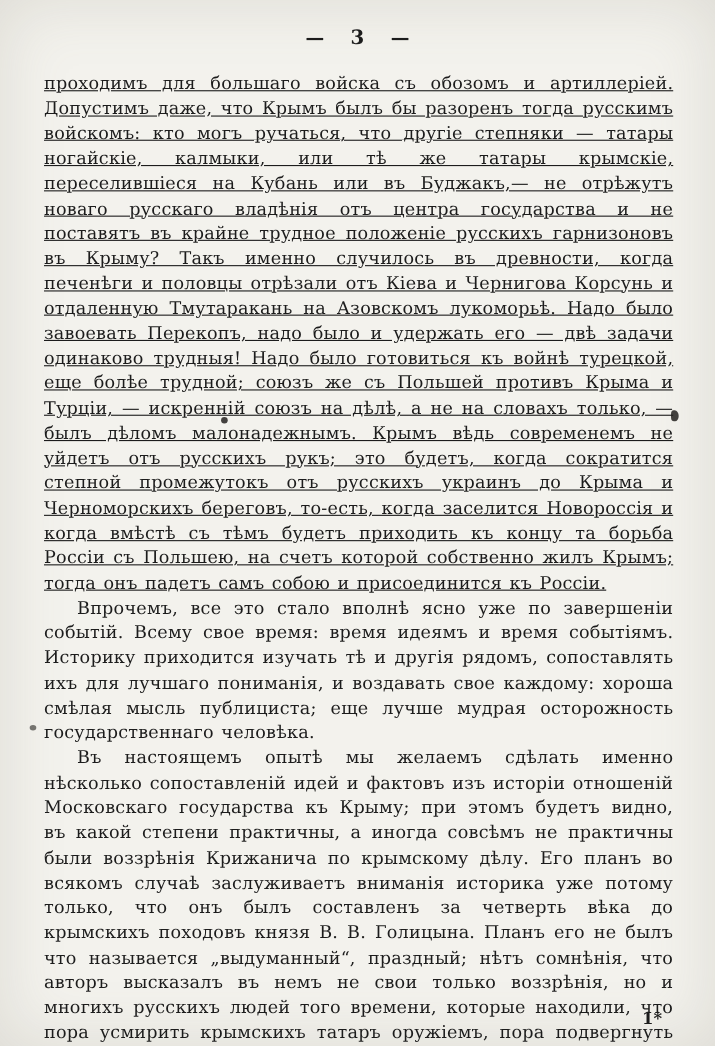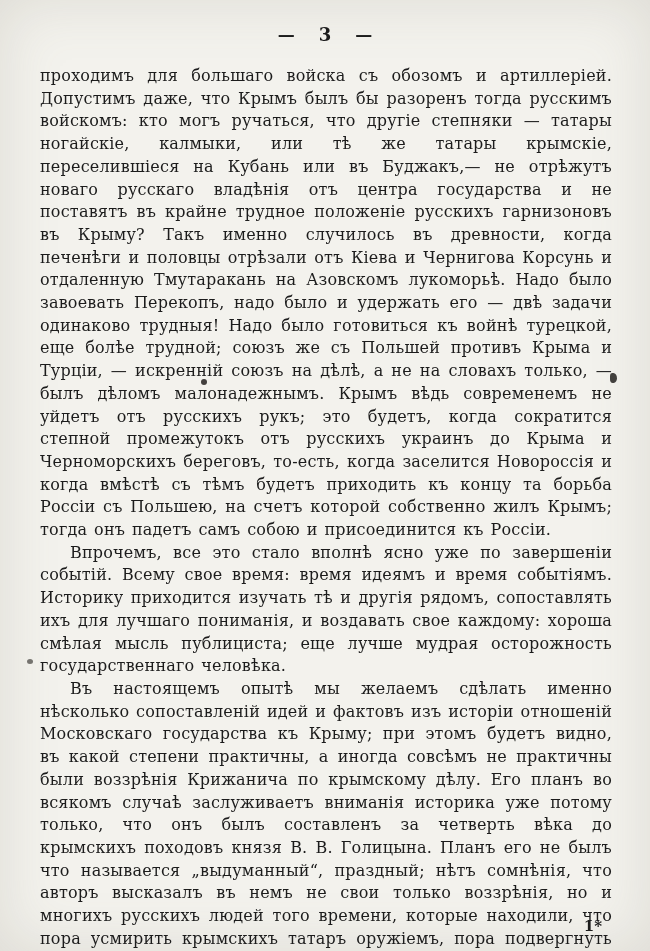--- a/index.html
+++ b/index.html
@@ -37,20 +37,21 @@
     text-align: justify;
     letter-spacing: 0.2px;
     word-spacing: 1.5px;
   }
   .para {
     margin: 0;
     text-indent: 30px;
   }
   .para.no-indent {
     text-indent: 0;
+    text-decoration: underline;
   }
   .footer-sig {
     position: absolute;
     right: 48px;
     bottom: 16px;
     font-size: 15px;
     font-weight: bold;
   }
   .artifact {
     position: absolute;

